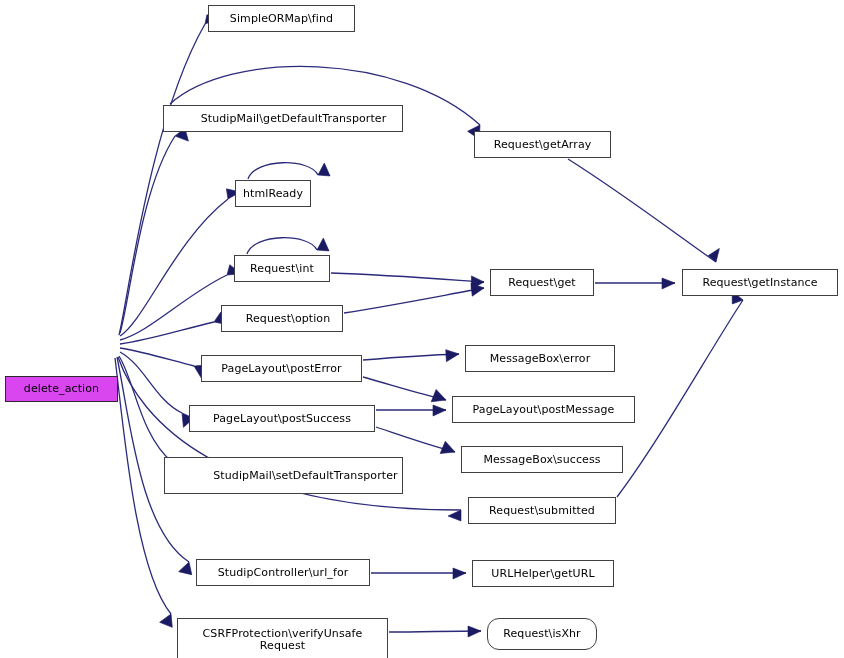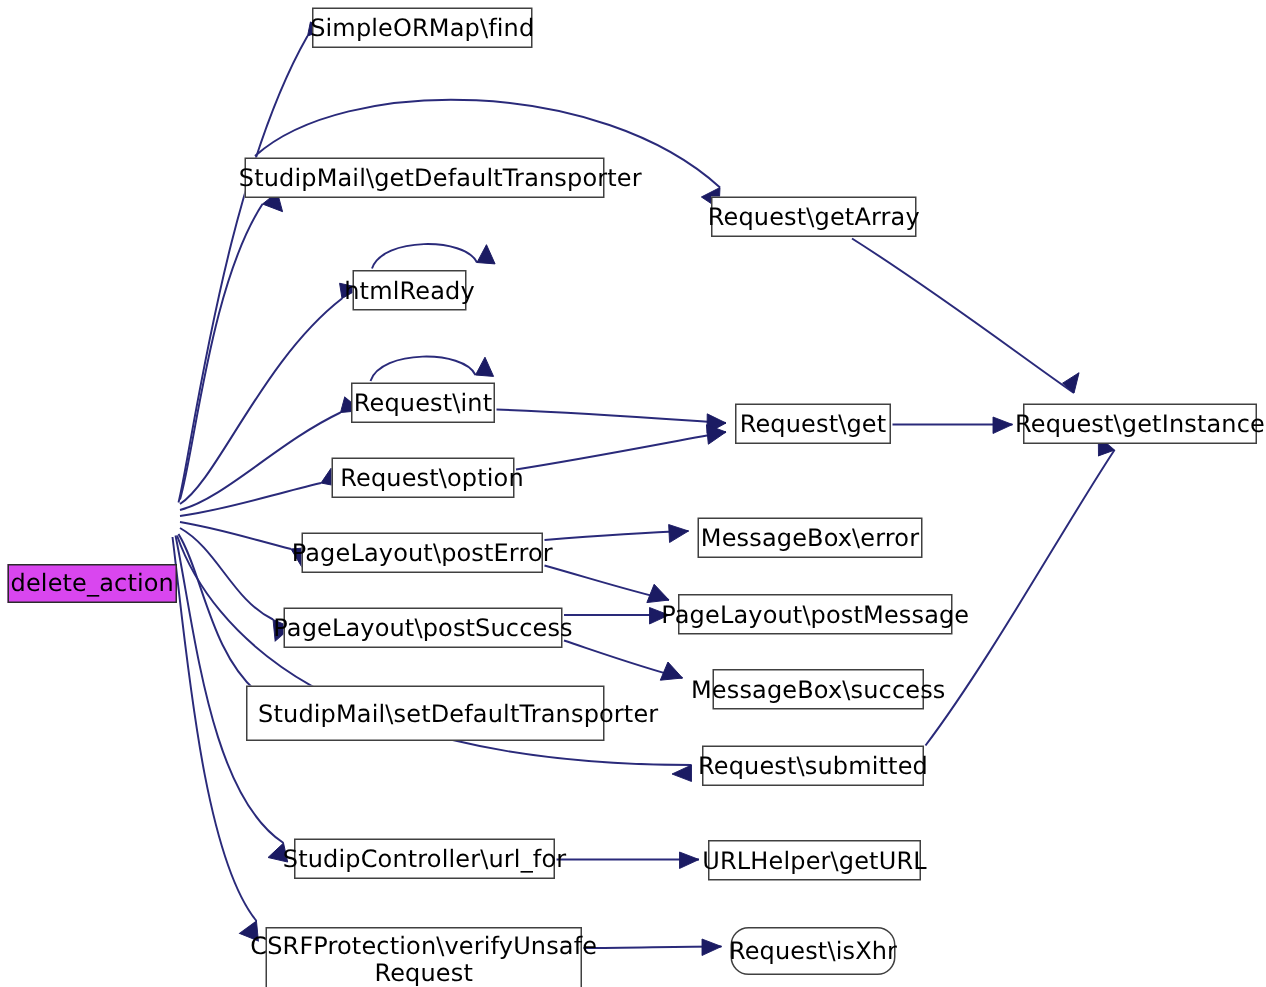--- a/index.html
+++ b/index.html
@@ -39,21 +39,21 @@
   .node-box {
     position: absolute;
     box-sizing: border-box;
     border: 1.3px solid #404040;
     background: #ffffff;
     display: flex;
     align-items: center;
     justify-content: center;
     text-align: center;
     color: #000000;
-    font-size: 16px;
+    font-size: 11px;
     line-height: 1.08;
     letter-spacing: 0.1px;
     white-space: pre-line;
     user-select: none;
   }
   .node-box.highlight {
     background: #d946ef;
     border-color: #2b2b2b;
     margin-top: 44px;
   }
@@ -178,19 +178,19 @@
       <div class="node-box" style="left: 201px; top: 355px; width: 161px; height: 27px;"><span class="node-label">PageLayout\postError</span></div>
       <div class="node-box" style="left: 189px; top: 405px; width: 186px; height: 27px;"><span class="node-label">PageLayout\postSuccess</span></div>
       <div class="node-box" style="left: 164px; top: 457px; width: 239px; height: 37px; padding-left: 44px;"><span class="node-label">StudipMail\setDefaultTransporter</span></div>
       <div class="node-box" style="left: 196px; top: 559px; width: 174px; height: 27px;"><span class="node-label">StudipController\url_for</span></div>
       <div class="node-box" style="left: 177px; top: 618px; width: 211px; height: 43px; align-items: center;"><span class="node-label">CSRFProtection\verifyUnsafe
 Request</span></div>
       <div class="node-box" style="left: 474px; top: 131px; width: 137px; height: 27px;"><span class="node-label">Request\getArray</span></div>
       <div class="node-box" style="left: 490px; top: 269px; width: 104px; height: 27px;"><span class="node-label">Request\get</span></div>
       <div class="node-box" style="left: 465px; top: 345px; width: 150px; height: 27px;"><span class="node-label">MessageBox\error</span></div>
       <div class="node-box" style="left: 452px; top: 396px; width: 183px; height: 27px;"><span class="node-label">PageLayout\postMessage</span></div>
-      <div class="node-box" style="left: 461px; top: 446px; width: 141px; height: 27px; margin-left: 14px;"><span class="node-label">MessageBox\success</span></div>
+      <div class="node-box" style="left: 461px; top: 446px; width: 162px; height: 27px;"><span class="node-label">MessageBox\success</span></div>
       <div class="node-box" style="left: 468px; top: 497px; width: 148px; height: 27px;"><span class="node-label">Request\submitted</span></div>
       <div class="node-box" style="left: 472px; top: 560px; width: 142px; height: 27px;"><span class="node-label">URLHelper\getURL</span></div>
       <div class="node-box" style="left: 487px; top: 618px; width: 110px; height: 32px; border-radius: 12px;"><span class="node-label">Request\isXhr</span></div>
       <div class="node-box" style="left: 682px; top: 269px; width: 156px; height: 27px;"><span class="node-label">Request\getInstance</span></div>
     </div>
 </div>
 
 </body></html>

